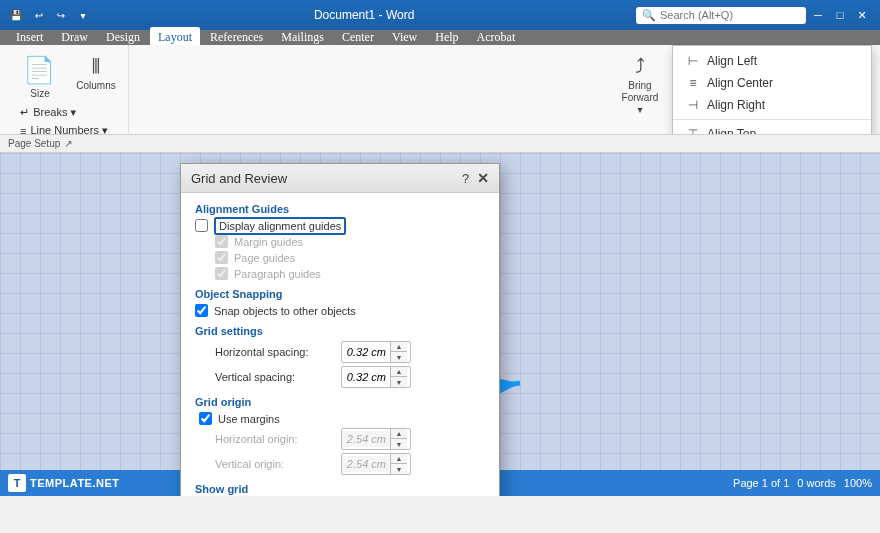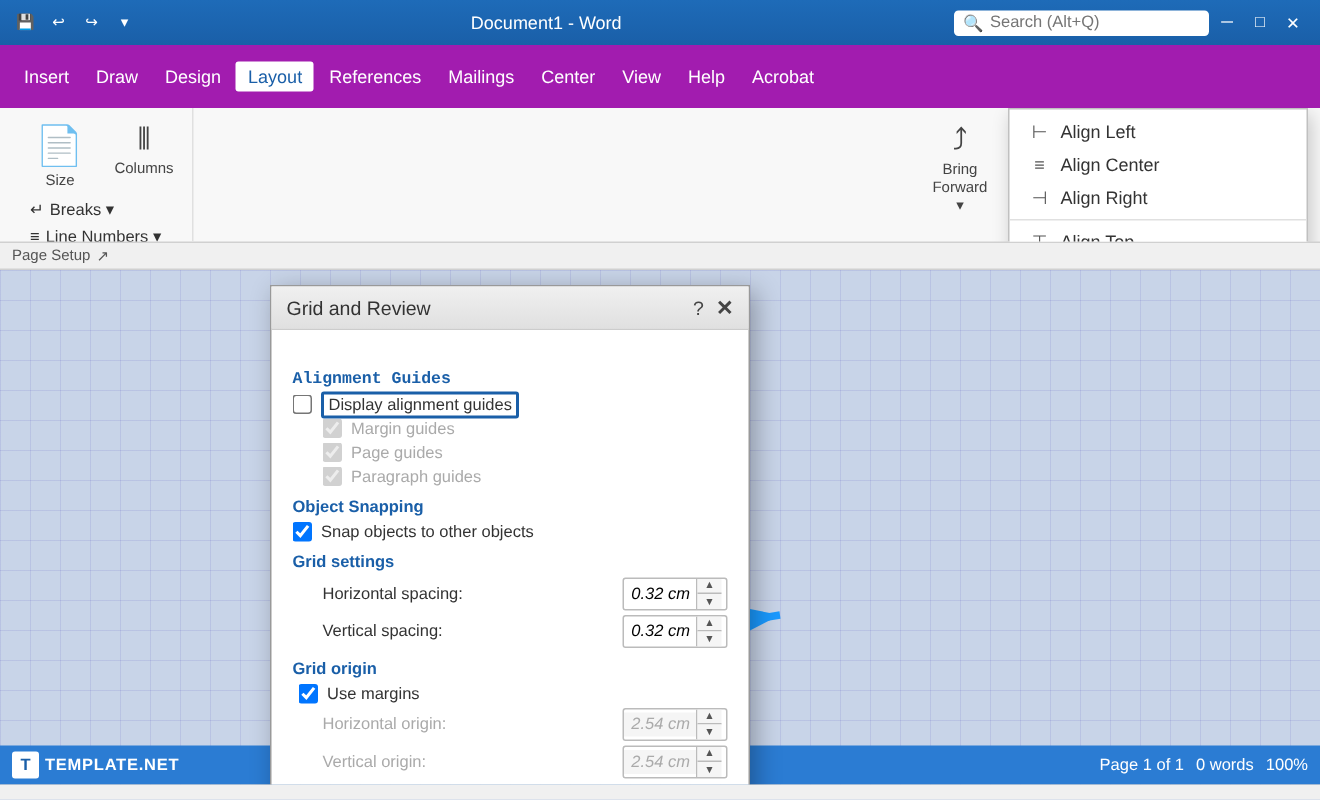--- a/index.html
+++ b/index.html
@@ -20,26 +20,27 @@
     .title-bar-right { display: flex; align-items: center; gap: 2px; }
     .title-btn { width: 20px; height: 20px; display: flex; align-items: center; justify-content: center; font-size: 11px; cursor: pointer; border-radius: 2px; }
     .quick-access { display: flex; gap: 4px; align-items: center; }
     .qa-btn { width: 18px; height: 18px; display: flex; align-items: center; justify-content: center; font-size: 10px; color: white; cursor: pointer; }
     .search-bar { display: flex; align-items: center; background: white; border-radius: 3px; padding: 2px 6px; gap: 4px; }
     .search-bar input { border: none; outline: none; font-size: 11px; width: 140px; color: #333; }
     .search-bar span { color: #888; font-size: 11px; }
 
     
     .menu-bar {
-      height: 42px;
-      background: #a21caf;
+      height: 15px;
+      background: #737373;
       display: flex;
       align-items: center;
       padding: 0 8px;
       gap: 2px;
+      font-family: Liberation Serif, serif;
     }
     .menu-item {
       padding: 3px 8px;
       color: white;
       cursor: pointer;
       border-radius: 2px;
       font-size: 12px;
     }
     .menu-item.active { background: white; color: #1a5fa8; font-weight: 500; }
 
@@ -152,41 +153,40 @@
       justify-content: space-between;
       border-bottom: 1px solid #ccc;
     }
     .modal-title { font-size: 13px; color: #333; font-weight: 500; }
     .modal-controls { display: flex; align-items: center; gap: 8px; }
     .modal-help { font-size: 13px; color: #444; cursor: pointer; }
     .modal-close { font-size: 14px; color: #444; cursor: pointer; font-weight: bold; }
     .modal-body { padding: 10px 14px; }
 
     .section-header { font-size: 11px; color: #1a5fa8; font-weight: 600; margin: 8px 0 4px 0; }
-    .section-header:first-child { margin-top: 17px; font-family: Liberation Mono, monospace; }
+    .section-header:first-child { margin-top: 0; }
 
     .checkbox-row { display: flex; align-items: center; gap: 6px; margin: 3px 0; }
     .checkbox-row input[type=checkbox] { width: 13px; height: 13px; cursor: pointer; }
     .checkbox-row label { font-size: 11px; color: #333; cursor: pointer; }
     .checkbox-row label.disabled { color: #aaa; }
     .checkbox-row.indented { margin-left: 20px; }
     .checkbox-row.indented label { color: #aaa; }
 
     .highlighted-checkbox {
       border: 2px solid #1a5fa8;
       padding: 1px 3px;
       border-radius: 2px;
     }
 
     .field-row {
       display: flex;
       align-items: center;
       margin: 3px 0 3px 20px;
       gap: 16px;
-      justify-content: space-between;
     }
     .field-label { font-size: 11px; color: #333; min-width: 110px; }
     .field-label.disabled { color: #aaa; }
     .spinbox {
       display: flex;
       align-items: center;
       border: 1px solid #bbb;
       border-radius: 2px;
       overflow: hidden;
       width: 70px;

